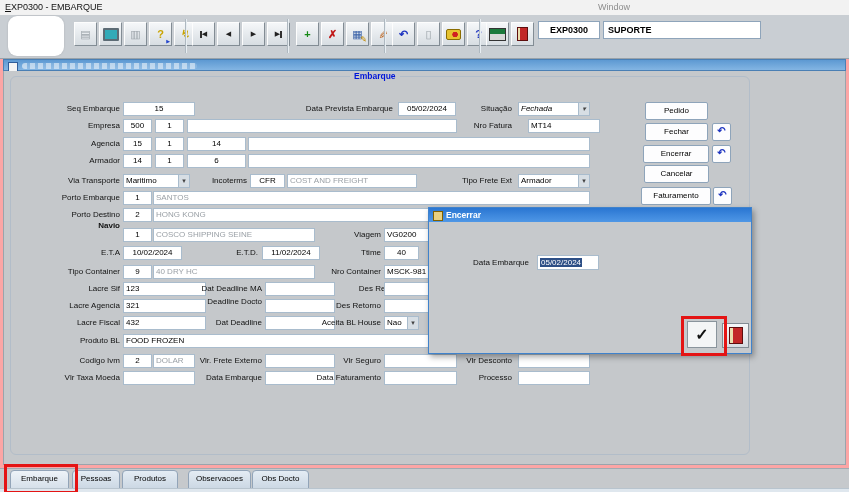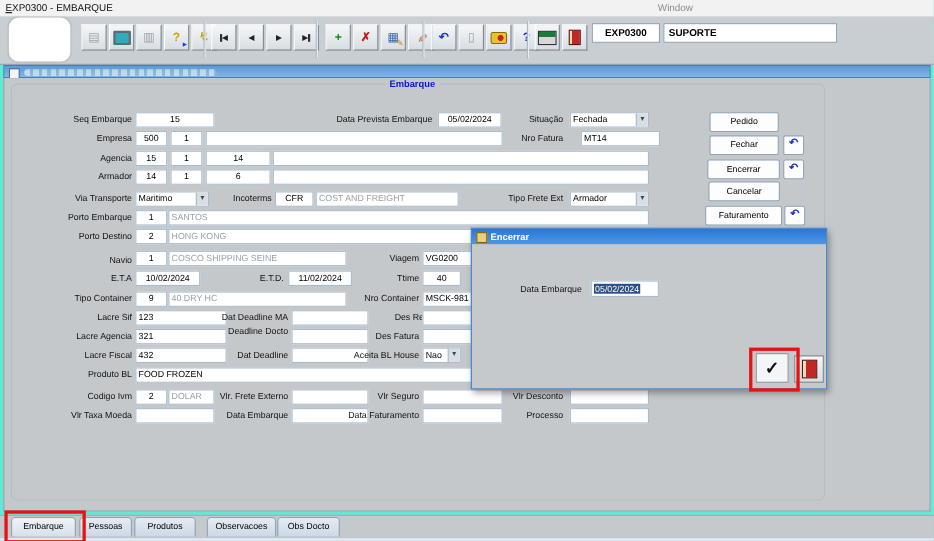--- a/index.html
+++ b/index.html
@@ -1,16 +1,16 @@
 <!DOCTYPE html>
 <html><head>
 <meta charset="utf-8">
 <style>
   html,body{margin:0;padding:0;background:#e9e9e9;}
-  .screen{position:relative;width:849px;height:492px;background:#5eead4;
+  .screen{position:relative;width:849px;height:492px;background:#fca5a5;
     font-family:"Liberation Sans",sans-serif;font-size:8px;color:#000;overflow:hidden;}
   
   .topbar{position:absolute;left:0;top:0;width:849px;height:15px;background:#f2f2f2;border-bottom:1px solid #dcdcdc;}
   .apptitle{position:absolute;left:5px;top:2px;font-size:9px;color:#111;}
   .apptitle::first-letter{text-decoration:underline;}
   .menuwin{position:absolute;left:598px;top:2px;font-size:9px;color:#8d8d8d;}
   
   .toolbar{position:absolute;left:0;top:15px;width:849px;height:43px;background:#c9ced3;border-bottom:1px solid #98a2aa;}
   .blob{position:absolute;left:8px;top:1px;width:56px;height:40px;background:#fff;border-radius:9px;box-shadow:0 0 2px rgba(0,0,0,.15);}
   .tgroup{position:absolute;top:7px;display:flex;gap:2px;}
@@ -187,21 +187,21 @@
 
   <div class="client"></div>
   <div class="gbox"></div>
   <div class="gtitle">Embarque</div>
 
   <span class="lbl" style="left:18px;top:103px;width:102px;">Seq Embarque</span>
   <div class="fld c" style="left:123px;top:102px;width:66px;">15</div>
   <span class="lbl" style="left:290px;top:103px;width:103px;">Data Prevista Embarque</span>
   <div class="fld c" style="left:398px;top:102px;width:52px;">05/02/2024</div>
   <span class="lbl" style="left:458px;top:103px;width:54px;">Situação</span>
-  <div class="fld dd" style="left:518px;top:102px;width:66px;"><span>Fechada</span><span class="cart">▾</span></div>
+  <div class="fld dd" style="left:518px;top:102px;width:66px;font-style:italic;"><span>Fechada</span><span class="cart">▾</span></div>
 
   <span class="lbl" style="left:18px;top:120px;width:102px;">Empresa</span>
   <div class="fld c" style="left:123px;top:119px;width:23px;">500</div>
   <div class="fld c" style="left:155px;top:119px;width:23px;">1</div>
   <div class="fld" style="left:187px;top:119px;width:264px;"></div>
   <span class="lbl" style="left:458px;top:120px;width:54px;">Nro Fatura</span>
   <div class="fld" style="left:518px;top:119px;width:66px;margin-left:10px;">MT14</div>
 
   <span class="lbl" style="left:18px;top:138px;width:102px;">Agencia</span>
   <div class="fld c" style="left:123px;top:137px;width:23px;">15</div>
@@ -224,21 +224,21 @@
   <div class="fld dd" style="left:518px;top:174px;width:66px;"><span>Armador</span><span class="cart">▾</span></div>
 
   <span class="lbl" style="left:18px;top:192px;width:102px;">Porto Embarque</span>
   <div class="fld c" style="left:123px;top:191px;width:23px;">1</div>
   <div class="fld gray" style="left:153px;top:191px;width:431px;">SANTOS</div>
 
   <span class="lbl" style="left:18px;top:209px;width:102px;">Porto Destino</span>
   <div class="fld c" style="left:123px;top:208px;width:23px;">2</div>
   <div class="fld gray" style="left:153px;top:208px;width:431px;">HONG KONG</div>
 
-  <span class="lbl" style="left:18px;top:231px;width:102px;">Navio</span>
+  <span class="lbl" style="left:18px;top:220px;width:102px;font-weight:bold;">Navio</span>
   <div class="fld c" style="left:123px;top:228px;width:23px;">1</div>
   <div class="fld gray" style="left:153px;top:228px;width:156px;">COSCO SHIPPING SEINE</div>
   <span class="lbl" style="left:330px;top:229px;width:51px;">Viagem</span>
   <div class="fld" style="left:384px;top:228px;width:67px;">VG0200</div>
 
   <span class="lbl" style="left:18px;top:247px;width:102px;">E.T.A</span>
   <div class="fld c" style="left:123px;top:246px;width:53px;">10/02/2024</div>
   <span class="lbl" style="left:210px;top:247px;width:48px;">E.T.D.</span>
   <div class="fld c" style="left:262px;top:246px;width:52px;">11/02/2024</div>
   <span class="lbl" style="left:330px;top:247px;width:51px;">Ttime</span>
@@ -254,21 +254,21 @@
   <div class="fld" style="left:123px;top:282px;width:77px;">123</div>
   <span class="lbl" style="left:180px;top:283px;width:82px;">Dat Deadline MA</span>
   <div class="fld" style="left:265px;top:282px;width:64px;"></div>
   <span class="lbl" style="left:330px;top:283px;width:51px;margin-left:24px;">Des Reserva</span>
   <div class="fld" style="left:384px;top:282px;width:67px;"></div>
 
   <span class="lbl" style="left:18px;top:300px;width:102px;">Lacre Agencia</span>
   <div class="fld" style="left:123px;top:299px;width:77px;">321</div>
   <span class="lbl" style="left:180px;top:296px;width:82px;">Deadline  Docto</span>
   <div class="fld" style="left:265px;top:299px;width:64px;"></div>
-  <span class="lbl" style="left:330px;top:300px;width:51px;">Des Fatura</span>
+  <span class="lbl" style="left:330px;top:300px;width:51px;">Des Retorno</span>
   <div class="fld" style="left:384px;top:299px;width:67px;"></div>
 
   <span class="lbl" style="left:18px;top:317px;width:102px;">Lacre Fiscal</span>
   <div class="fld" style="left:123px;top:316px;width:77px;">432</div>
   <span class="lbl" style="left:180px;top:317px;width:82px;">Dat Deadline</span>
   <div class="fld" style="left:265px;top:316px;width:64px;"></div>
   <span class="lbl" style="left:320px;top:317px;width:61px;">Aceita BL House</span>
   <div class="fld dd" style="left:384px;top:316px;width:29px;"><span>Nao</span><span class="cart">▾</span></div>
 
   <span class="lbl" style="left:18px;top:335px;width:102px;">Produto BL</span>

